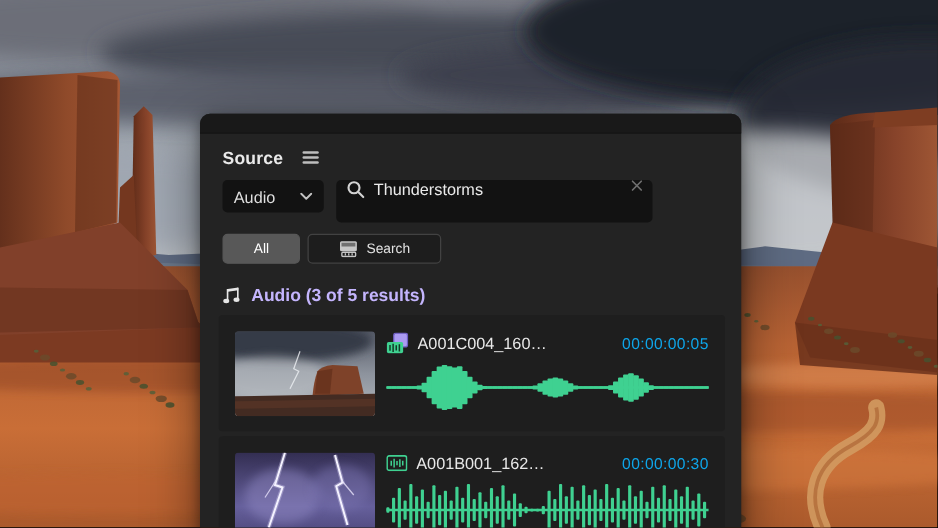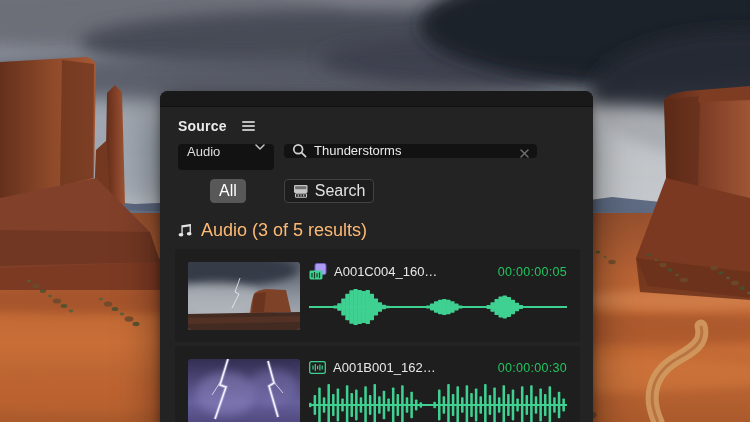--- a/index.html
+++ b/index.html
@@ -17,49 +17,49 @@
   .panel-strip { height:16px; background:var(--strip);
     border-bottom:1px solid #101010; border-radius:8px 8px 0 0; }
   .panel-body { padding:10px 13px 0 15px; }
 
   .title-row { display:flex; align-items:center; gap:13px; margin:1px 0 10px 3px; }
   .title { font-size:14px; font-weight:700; color:var(--text); letter-spacing:.2px; }
   .hamburger { display:inline-flex; flex-direction:column; gap:2.5px; cursor:pointer; padding:2px; }
   .hamburger span { width:13px; height:1.6px; background:#bdbdbd; border-radius:1px; }
 
   .controls-row { display:flex; gap:10px; margin-left:3px; }
-  .dropdown { width:96px; height:26px; background:var(--input); border-radius:4px;
-    display:flex; align-items:flex-start; padding:0 9px; cursor:pointer; }
+  .dropdown { width:81px; height:26px; background:var(--input); border-radius:4px;
+    display:flex; align-items:center; padding:0 9px; cursor:pointer; }
   .dropdown-label { flex:1; font-size:13px; color:#dedede; }
-  .search-box { width:253px; height:14px; background:var(--input); border-radius:4px;
-    display:flex; align-items:flex-end; padding:0 8px; gap:7px; }
+  .search-box { width:253px; height:34px; background:var(--input); border-radius:4px;
+    display:flex; align-items:flex-start; padding:0 8px; gap:7px; }
   .search-box input { flex:1; background:transparent; border:none; outline:none;
     color:#eaeaea; font-size:13px; font-family:"Liberation Sans", sans-serif; }
 
   .filter-row { display:flex; gap:6px; margin:9px 0 0 3px; }
   .chip { height:24px; display:inline-flex; align-items:center; gap:6px;
-    padding:0 8px; border-radius:4px; font-size:16px; color:#e2e2e2;
-    background:var(--btn); border:1px solid var(--btn-border); cursor:pointer;margin-left:32px; }
+    padding:0 24px; border-radius:4px; font-size:11px; color:#e2e2e2;
+    background:var(--btn); border:1px solid var(--btn-border); cursor:pointer; }
   .chip.selected { background:var(--all); border-color:var(--all); color:#fff; }
 
   .section-row { display:flex; align-items:center; gap:8px; margin:17px 0 8px 3px; }
-  .section-label { font-size:18px; font-weight:400; color:#fdba74; }
+  .section-label { font-size:14px; font-weight:700; color:#c4b5fd; }
 
   .results { display:flex; flex-direction:column; gap:4px; }
   .card { background:var(--card); border-radius:3px; display:flex;
     padding:13px 13px 12px 13px; gap:9px; cursor:pointer; overflow:hidden; }
   .card.second { height:120px; }
   .thumb { width:112px; height:68px; border-radius:3px; overflow:hidden; flex:none; }
   .card.second .thumb { height:96px; }
   .thumb svg { display:block; }
   .clip-col { flex:1; min-width:0; display:flex; flex-direction:column; }
   .clip-head { display:flex; align-items:center; gap:7px; margin-top:1px; }
   .clip-name { flex:1; font-size:13px; color:#e8e8e8; white-space:nowrap;
     overflow:hidden; text-overflow:ellipsis; }
-  .clip-dur { font-size:12.5px; color:#22c55e; letter-spacing:.3px;margin-left:48px; }
+  .clip-dur { font-size:12.5px; color:#0ea5e9; letter-spacing:.3px;margin-left:48px; }
   .wave { margin-top:7px; }
 
   .icon { flex:none; display:inline-block; }
 </style>
 </head>
 <body>
 
 <div class="stage">
 
   <svg class="bg" width="750" height="422" viewBox="0 0 750 422" aria-hidden="true">

